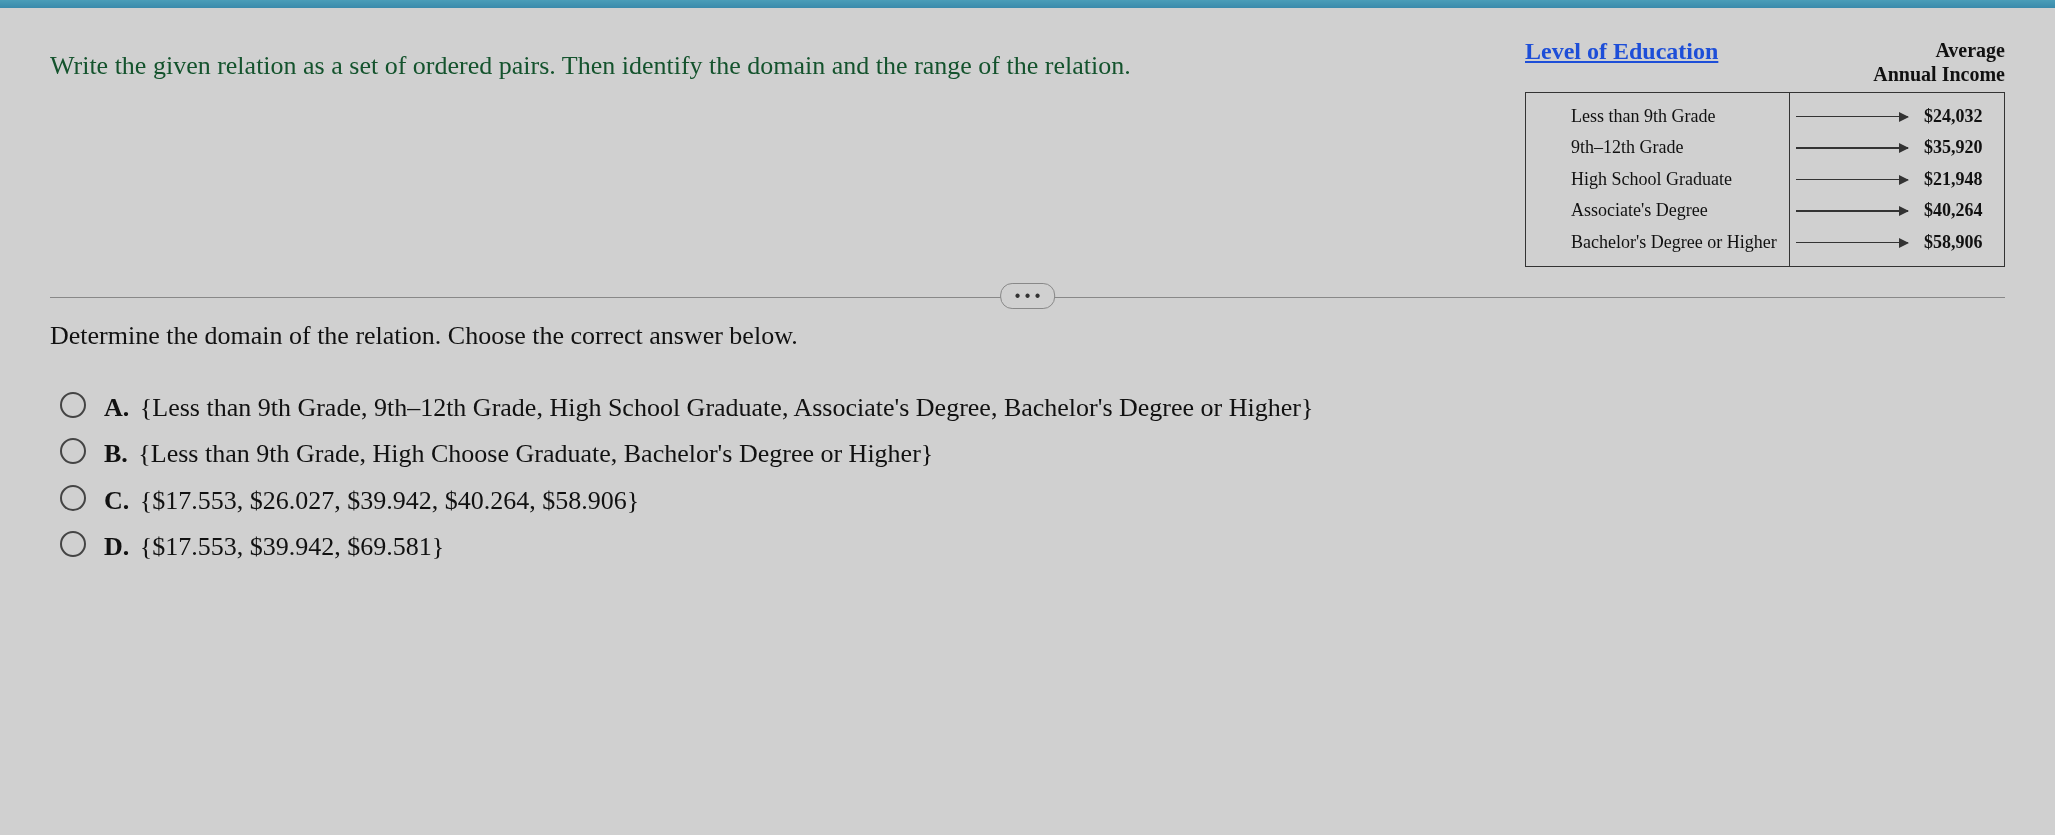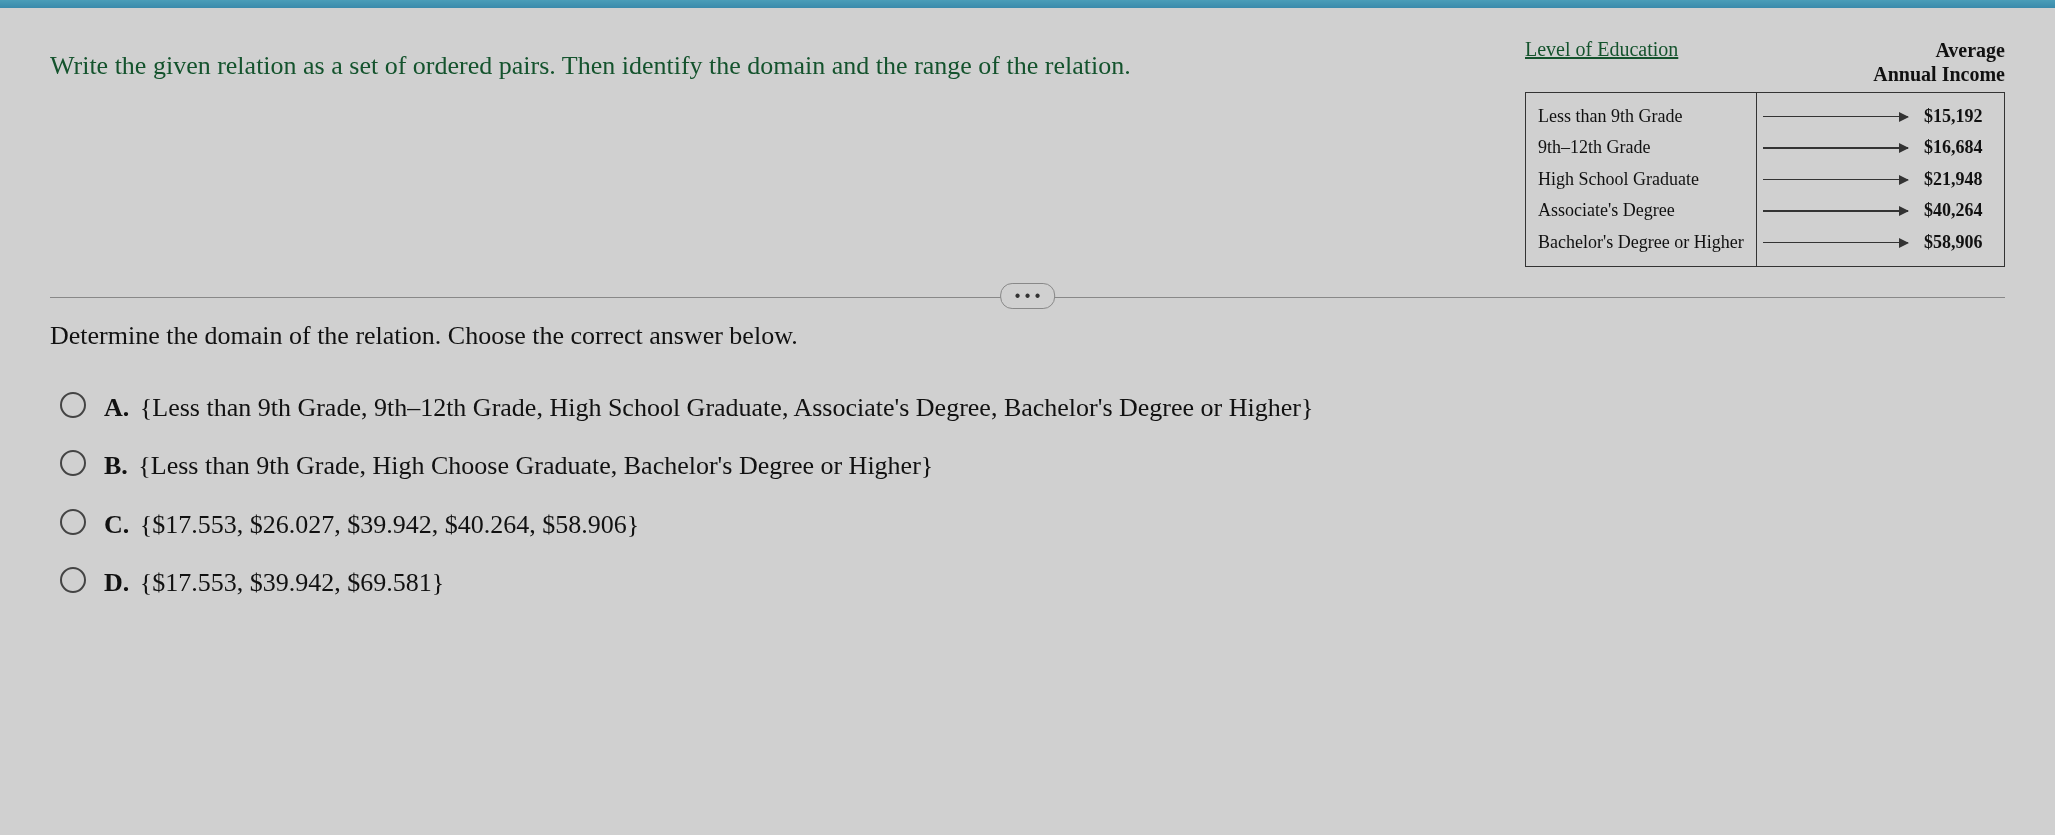--- a/index.html
+++ b/index.html
@@ -50,41 +50,42 @@
     }
 
     .diagram-headers {
       display: flex;
       justify-content: space-between;
       width: 100%;
       margin-bottom: 6px;
     }
 
     .diagram-header-left {
-      font-size: 20px;
-      font-weight: normal;
+      font-size: 24px;
+      font-weight: bold;
       text-decoration: underline;
-      color: #14532d;
+      color: #1d4ed8;
       text-align: center;
     }
 
     .diagram-header-right {
       font-size: 20px;
       font-weight: bold;
       color: #111;
       text-align: right;
       line-height: 1.2;
     }
 
     .diagram-box {
       display: flex;
       align-items: stretch;
       border: 1.5px solid #333;
       background: transparent;
       width: 480px;
+      padding-left: 33px;
     }
 
     .domain-col {
       padding: 8px 12px;
       border-right: 1.5px solid #333;
       display: flex;
       flex-direction: column;
       justify-content: space-around;
       min-width: 220px;
     }
@@ -181,21 +182,21 @@
       font-size: 26px;
       color: #111;
       margin-bottom: 35px;
       line-height: 1.4;
       margin-top: 17px;
     }
 
     .answer-options {
       display: flex;
       flex-direction: column;
-      gap: 22px;
+      gap: 10px;
       margin-left: 10px;
     }
 
     .answer-option {
       display: flex;
       align-items: flex-start;
       gap: 18px;
       cursor: pointer;
     }
 
@@ -258,22 +259,22 @@
             <div class="arrow-line"></div>
           </div>
           <div class="arrow-row">
             <div class="arrow-line"></div>
           </div>
           <div class="arrow-row">
             <div class="arrow-line"></div>
           </div>
         </div>
         <div class="range-col">
-          <div class="range-item">$15,192</div>
-          <div class="range-item">$16,684</div>
+          <div class="range-item">$24,032</div>
+          <div class="range-item">$35,920</div>
           <div class="range-item">$21,948</div>
           <div class="range-item">$40,264</div>
           <div class="range-item">$58,906</div>
         </div>
       </div>
     </div>
   </div>
 
   <div style="position: relative; margin-top: 20px;">
     <div class="divider-line"></div>

